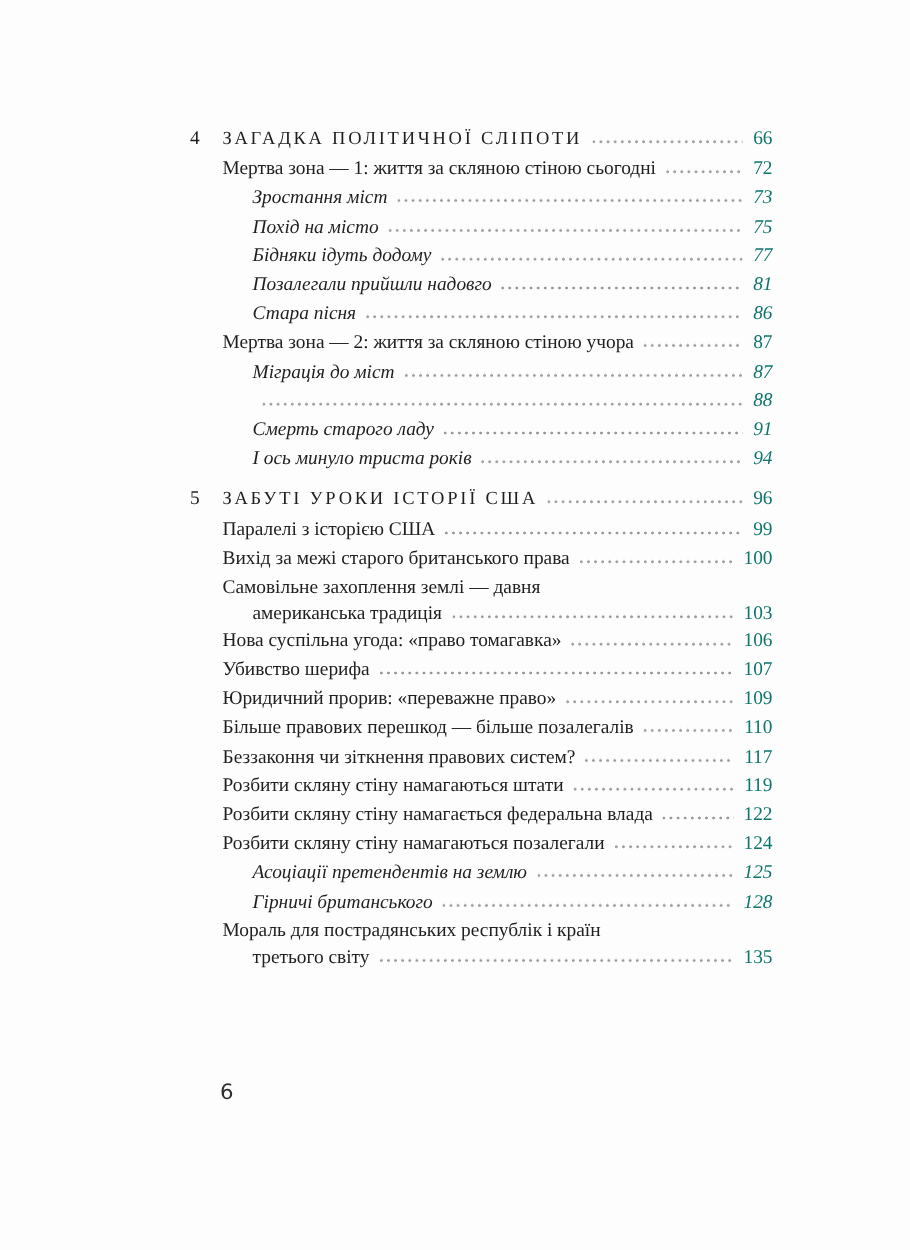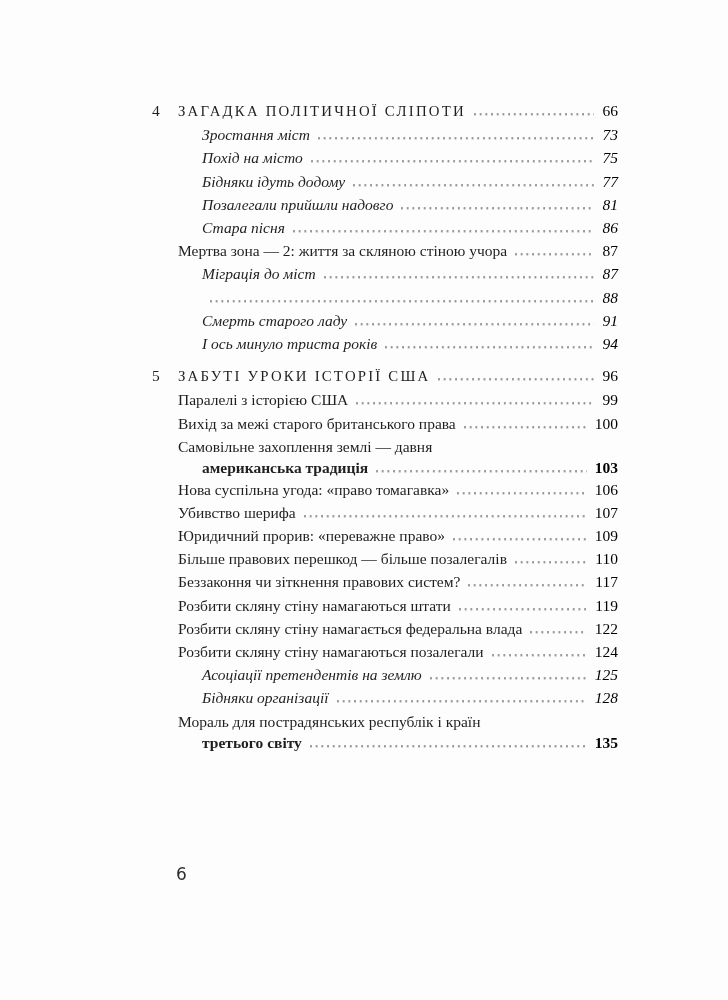--- a/index.html
+++ b/index.html
@@ -52,33 +52,32 @@
     margin: 0 8px 0 8px;
     background-image: radial-gradient(circle at 1px 2.4px, #989898 1px, rgba(255,255,255,0) 1.35px);
     background-size: 5.7px 4px;
     background-repeat: repeat-x;
   }
 
   .pg {
     flex: none;
     min-width: 16px;
     text-align: right;
-    color: #000000;
+    color: #0f766e;
     font-size: 15.5px;
     font-variant-numeric: oldstyle-nums;
   }
 
   .two-line { display: block; }
   .two-line .line1 { line-height: 23.2px; }
   .two-line .line2 {
     display: flex;
     align-items: baseline;
     line-height: 19.5px;
     padding-left: 24px;
-    font-weight: bold;
   }
 
   .folio {
     position: absolute;
     left: 176px;
     top: 866px;
     font-family: "DejaVu Sans", "Liberation Sans", sans-serif;
     font-size: 17px;
     line-height: 1;
     color: #2e2e2e;
@@ -89,20 +88,25 @@
 
 <div class="page">
   <div class="toc">
       <div class="chapter-block">
         <div class="toc-row chapter">
           <span class="chnum">4</span>
           <span class="lbl chtitle">ЗАГАДКА ПОЛІТИЧНОЇ СЛІПОТИ</span>
           <span class="leader"></span>
           <span class="pg">66</span>
         </div>
+        <div class="toc-row lvl1">
+          <span class="lbl">Мертва зона — 1: життя за скляною стіною сьогодні</span>
+          <span class="leader"></span>
+          <span class="pg">72</span>
+        </div>
         <div class="toc-row lvl2">
           <span class="lbl">Зростання міст</span>
           <span class="leader"></span>
           <span class="pg">73</span>
         </div>
         <div class="toc-row lvl2">
           <span class="lbl">Похід на місто</span>
           <span class="leader"></span>
           <span class="pg">75</span>
         </div>
@@ -210,21 +214,21 @@
           <span class="lbl">Розбити скляну стіну намагаються позалегали</span>
           <span class="leader"></span>
           <span class="pg">124</span>
         </div>
         <div class="toc-row lvl2">
           <span class="lbl">Асоціації претендентів на землю</span>
           <span class="leader"></span>
           <span class="pg">125</span>
         </div>
         <div class="toc-row lvl2">
-          <span class="lbl">Бідняки організації</span>
+          <span class="lbl">Гірничі британського</span>
           <span class="leader"></span>
           <span class="pg">128</span>
         </div>
         <div class="toc-row two-line lvl1">
           <div class="line1"><span class="lbl">Мораль для пострадянських республік і країн</span></div>
           <div class="line2">
             <span class="lbl">третього світу</span>
             <span class="leader"></span>
             <span class="pg">135</span>
           </div>

